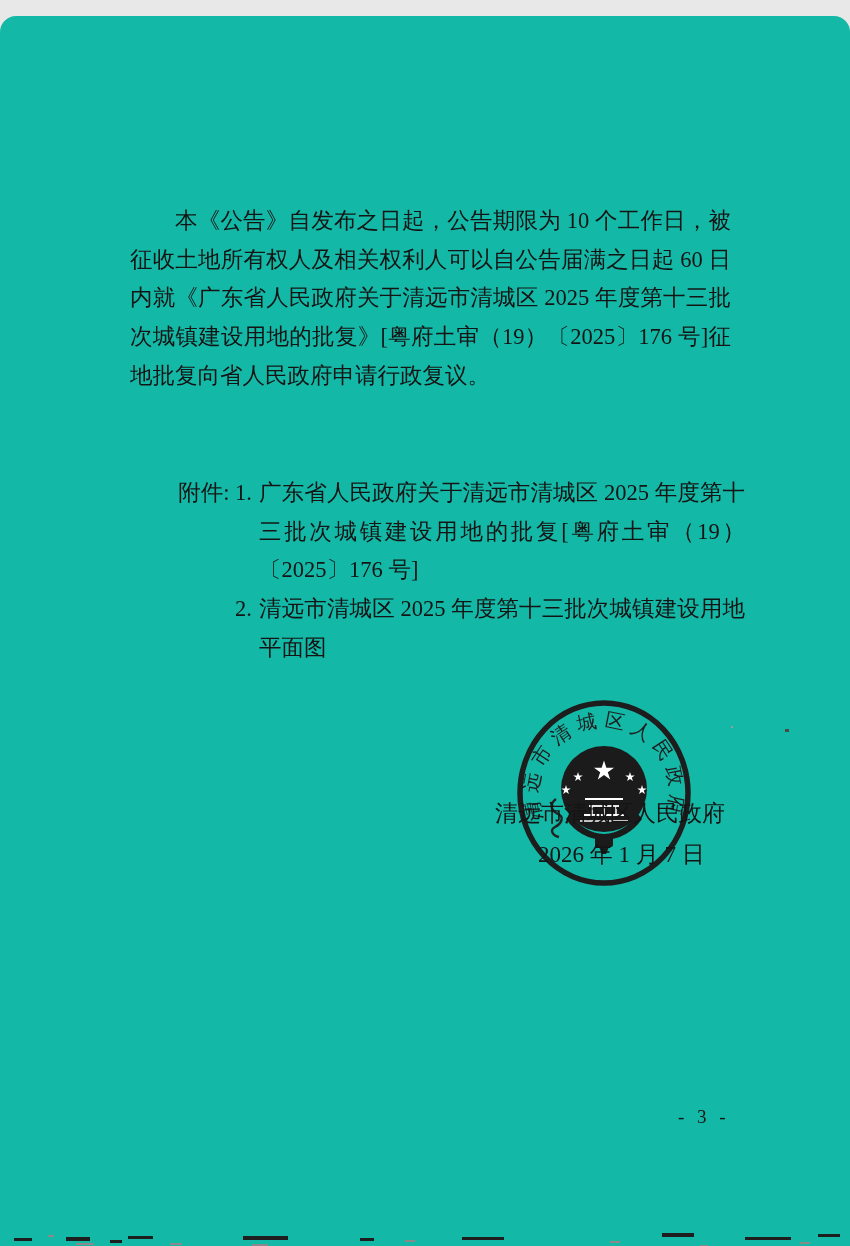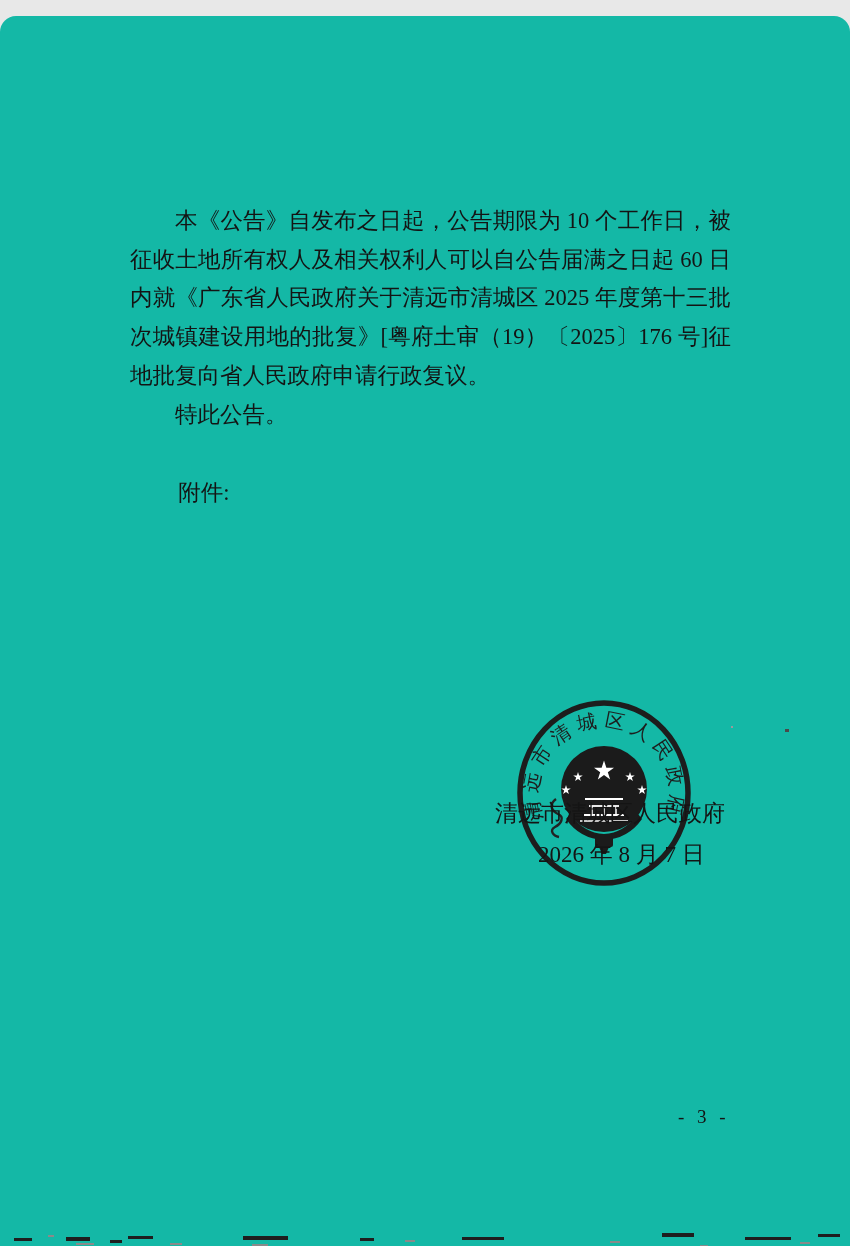--- a/index.html
+++ b/index.html
@@ -61,25 +61,28 @@
   .noise i.g{background:#8a8a8a;}
   .speck{position:absolute;display:block;}
 </style>
 </head>
 <body>
 
 <div class="sheet">
 
   <div class="body-text">
     <p>本《公告》自发布之日起，公告期限为 10 个工作日，被征收土地所有权人及相关权利人可以自公告届满之日起 60 日内就《广东省人民政府关于清远市清城区 2025 年度第十三批次城镇建设用地的批复》[粤府土审（19）〔2025〕176 号]征地批复向省人民政府申请行政复议。</p>
-    <p>特此公告。</p>
   </div>
 
   <div class="attachments">
     <div class="att-label">附件:</div>
+    <div class="att-items">
+      <div class="att-item"><span class="att-num">1.</span><span>广东省人民政府关于清远市清城区 2025 年度第十三批次城镇建设用地的批复[粤府土审（19）〔2025〕176 号]</span></div>
+      <div class="att-item"><span class="att-num">2.</span><span>清远市清城区 2025 年度第十三批次城镇建设用地平面图</span></div>
+    </div>
   </div>
 
   <svg class="seal-svg" viewBox="0 0 200 212" aria-hidden="true">
     <defs>
       <path id="star" d="M0,-10 L2.245,-3.09 L9.511,-3.09 L3.633,1.18 L5.878,8.09 L0,3.82 L-5.878,8.09 L-3.633,1.18 L-9.511,-3.09 L-2.245,-3.09 Z"></path>
       <path id="sealArc" fill="none" d="M 38,128.6 A 66,66 0 1 1 162,128.6"></path>
     </defs>
 
     <ellipse cx="100" cy="106" rx="84" ry="90" fill="none" stroke="#1d1d1d" stroke-width="5.5"></ellipse>
 
@@ -104,21 +107,21 @@
         <path d="M88,119 L88,128 M100,119 L100,128 M112,119 L112,128" stroke-width="1.5"></path>
         <path d="M80,128 L120,128" stroke-width="2"></path>
         <path d="M76,134 L124,134" stroke-width="1.6"></path>
       </g>
 
       <path d="M52,112 c-8,6 -4,12 2,15 c7,3 3,10 -3,13 c-6,3 -2,9 4,10" stroke="#222222" stroke-width="2.4" fill="none"></path>
     </g>
   </svg>
 
   <div class="issuer">清远市清城区人民政府</div>
-  <div class="sign-date">2026 年 8 月 7 日</div>
+  <div class="sign-date">2026 年 1 月 7 日</div>
 
   <div class="page-num">- 3 -</div>
 
   <span class="speck" style="left:731px;top:710px;width:2px;height:2px;background:#9a9a9a;"></span>
   <span class="speck" style="left:785px;top:713px;width:4px;height:3px;background:#4a4a4a;"></span>
 
   <div class="noise">
 
     <i style="left:0;top:1237px;width:130px;height:3px"></i>
     <i style="left:138px;top:1238px;width:10px;height:2px"></i>

